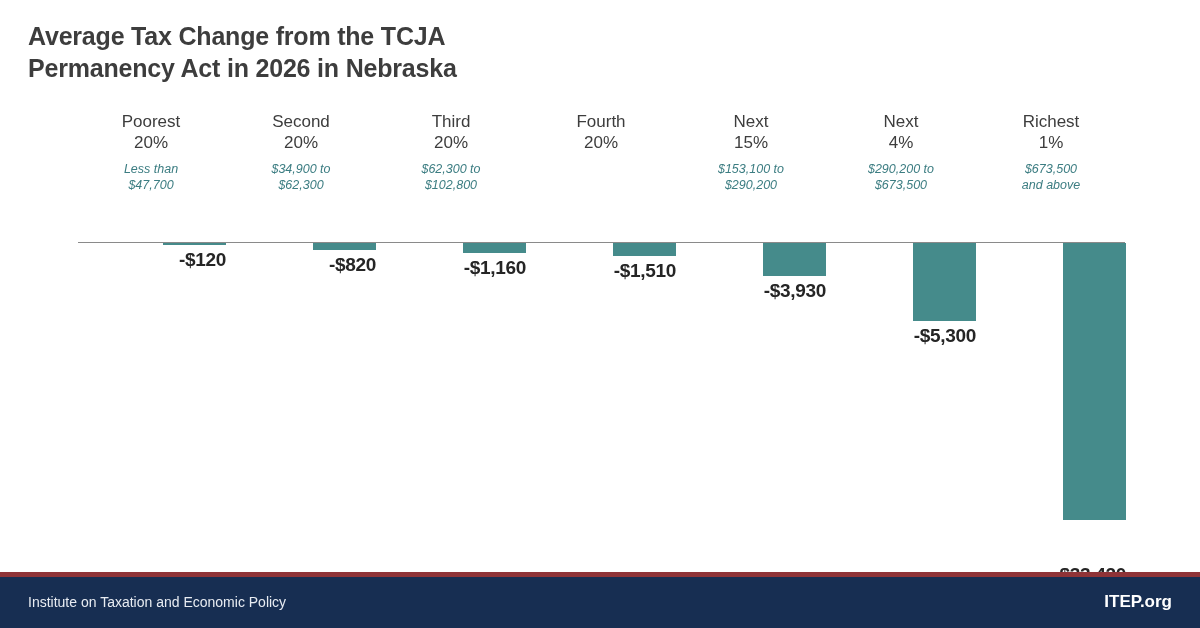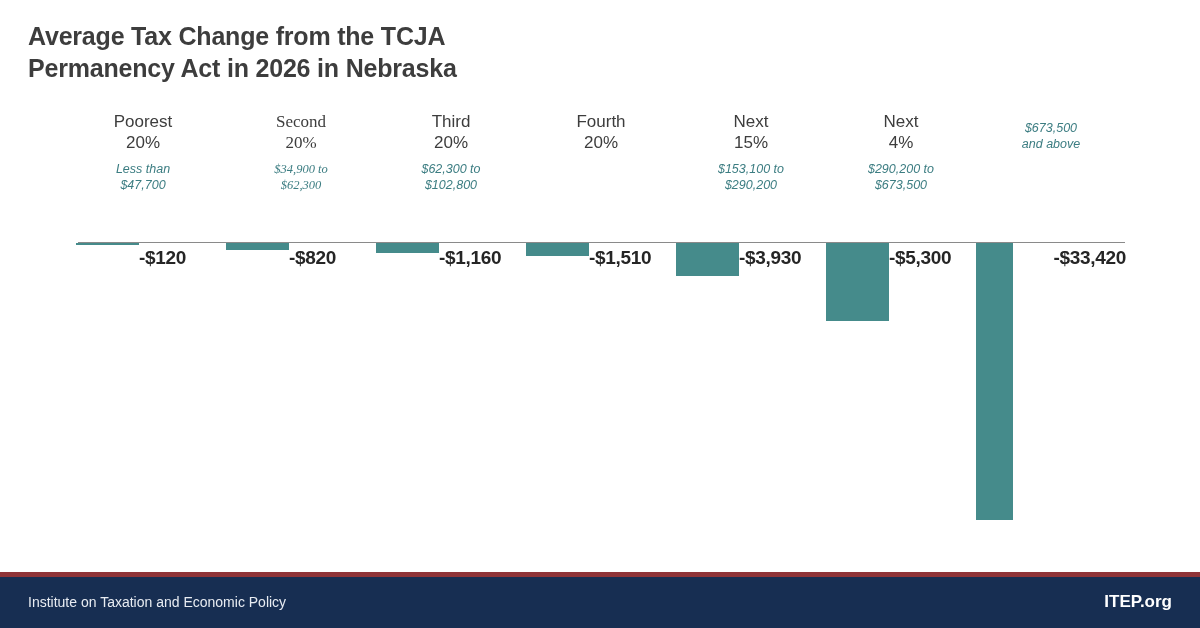--- a/index.html
+++ b/index.html
@@ -47,21 +47,21 @@
   }
   .col-name{
     font-size:17px;color:#3d3d3d;line-height:1.22;white-space:pre-line;
   }
   .col-range{
     margin-top:9px;font-size:12.5px;font-style:italic;color:#3c7d82;
     line-height:1.25;white-space:pre-line;
   }
   .bar-wrap{
     position:absolute;top:243px;width:150px;
-    display:flex;align-items:flex-start;
+    display:flex;flex-direction:column;align-items:flex-end;
   }
   .bar{width:63px;background:#458b8b;}
   .bar-label{
     margin-top:4px;font-size:19px;font-weight:bold;color:#252525;
     white-space:nowrap;letter-spacing:-0.3px;
   }
 
   
   .footer-rule{position:absolute;left:0;top:572px;width:1200px;height:5px;background:#8f3337;}
   .footer{position:absolute;left:0;top:577px;width:1200px;height:51px;background:#172e52;}
@@ -79,27 +79,27 @@
 
   <div class="title">
     <span class="title-line">Average Tax Change from the TCJA</span>
     <span class="title-line">Permanency Act in 2026 in Nebraska</span>
   </div>
 
 
   <div class="plot">
     <div class="axis-line"></div>
     <div id="columns">
-        <div class="col" style="left: 68px;">
+        <div class="col" style="left: 76px;">
           <div class="col-name">Poorest
 20%</div>
           <div class="col-range">Less than
 $47,700</div>
         </div>
-        <div class="col" style="left: 226px; font-family: Liberation Serif, serif;">
+        <div class="col" style="left: 226px;">
           <div class="col-name">Second
 20%</div>
           <div class="col-range">$34,900 to
 $62,300</div>
         </div>
         <div class="col" style="left: 376px;">
           <div class="col-name">Third
 20%</div>
           <div class="col-range">$62,300 to
 $102,800</div>
@@ -114,20 +114,22 @@
           <div class="col-range">$153,100 to
 $290,200</div>
         </div>
         <div class="col" style="left: 826px;">
           <div class="col-name">Next
 4%</div>
           <div class="col-range">$290,200 to
 $673,500</div>
         </div>
         <div class="col" style="left: 976px;">
+          <div class="col-name">Richest
+1%</div>
           <div class="col-range">$673,500
 and above</div>
         </div>
       </div>
     <div id="bars">
         <div class="bar-wrap" style="left: 76px;">
           <div class="bar" style="height: 2px; background: rgb(69, 139, 139);"></div>
           <div class="bar-label">-$120</div>
         </div>
         <div class="bar-wrap" style="left: 226px;">

